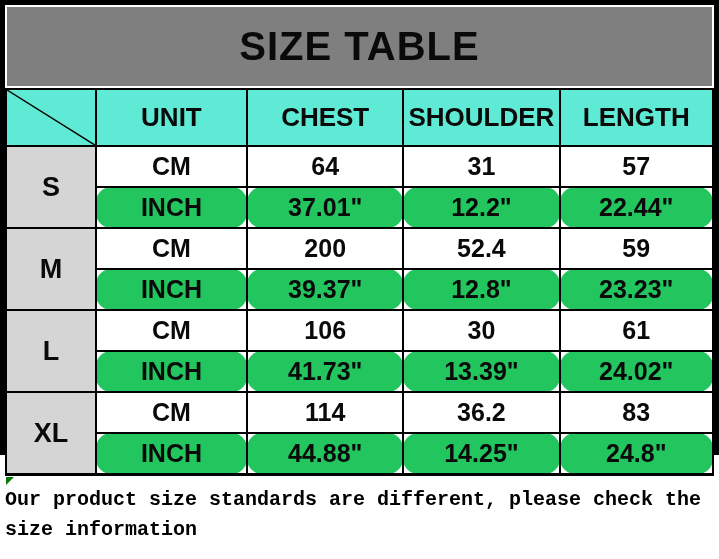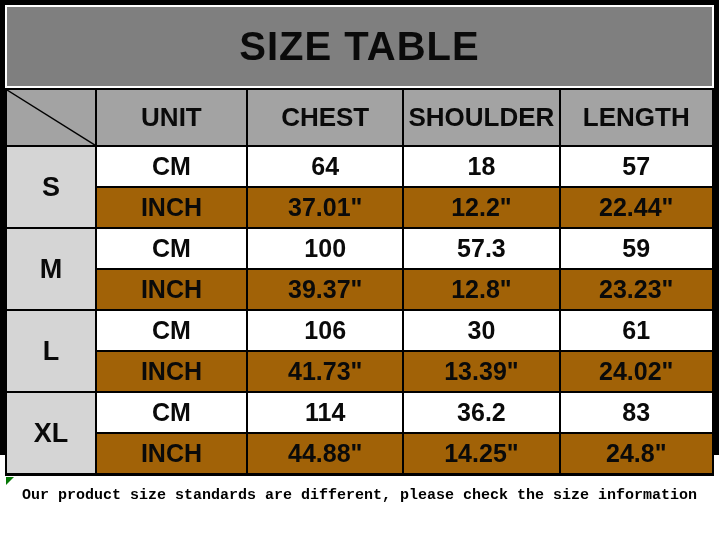--- a/index.html
+++ b/index.html
@@ -48,41 +48,41 @@
     overflow: hidden;
     white-space: nowrap;
   }
   col.c-label    { width: 12.7%; }
   col.c-unit     { width: 21.4%; }
   col.c-chest    { width: 22.1%; }
   col.c-shoulder { width: 22.1%; }
   col.c-length   { width: 21.7%; }
 
   tr.head-row { height: 57px; }
-  tr.head-row th { background: #a3a3a3; font-size: 26px; }
+  tr.head-row th { background: #5eead4; font-size: 26px; }
   th.diag-cell { background: #fff; position: relative; padding: 0; }
   th.diag-cell svg { position: absolute; top: 0; left: 0; width: 100%; height: 100%; display: block; }
 
   tr.data-row { height: 41px; }
   tr.cm-row td   { background: #ffffff; font-size: 25px; border-radius: 13px; }
-  tr.inch-row td { background: #a16207; font-size: 25px; }
+  tr.inch-row td { background: #22c55e; font-size: 25px; border-radius: 15px; }
   th.size-cell { background: #d5d5d5; font-size: 27px; }
 
   .footer {
     flex: 1 1 auto;
     border-top: 1px solid #000;
     background: #fff;
     position: relative;
     display: flex;
     flex-direction: column;
     align-items: center;
     padding-top: 9px;
     font-family: "Liberation Mono", monospace;
     font-weight: bold;
-    font-size: 15px;
+    font-size: 20px;
     line-height: 1.5;
     color: #000;
   }
   .corner-marker {
     position: absolute;
     top: 1px;
     left: 1px;
     width: 0;
     height: 0;
     border-top: 8px solid #067806;
@@ -116,35 +116,35 @@
         <th>SHOULDER</th>
         <th>LENGTH</th>
       </tr>
     </thead>
     <tbody>
 
       <tr class="data-row cm-row">
         <th class="size-cell" rowspan="2">S</th>
         <td>CM</td>
         <td>64</td>
-        <td>18</td>
+        <td>31</td>
         <td>57</td>
       </tr>
       <tr class="data-row inch-row">
         <td>INCH</td>
         <td>37.01"</td>
         <td>12.2"</td>
         <td>22.44"</td>
       </tr>
 
       <tr class="data-row cm-row">
         <th class="size-cell" rowspan="2">M</th>
         <td>CM</td>
-        <td>100</td>
-        <td>57.3</td>
+        <td>200</td>
+        <td>52.4</td>
         <td>59</td>
       </tr>
       <tr class="data-row inch-row">
         <td>INCH</td>
         <td>39.37"</td>
         <td>12.8"</td>
         <td>23.23"</td>
       </tr>
 
       <tr class="data-row cm-row">

